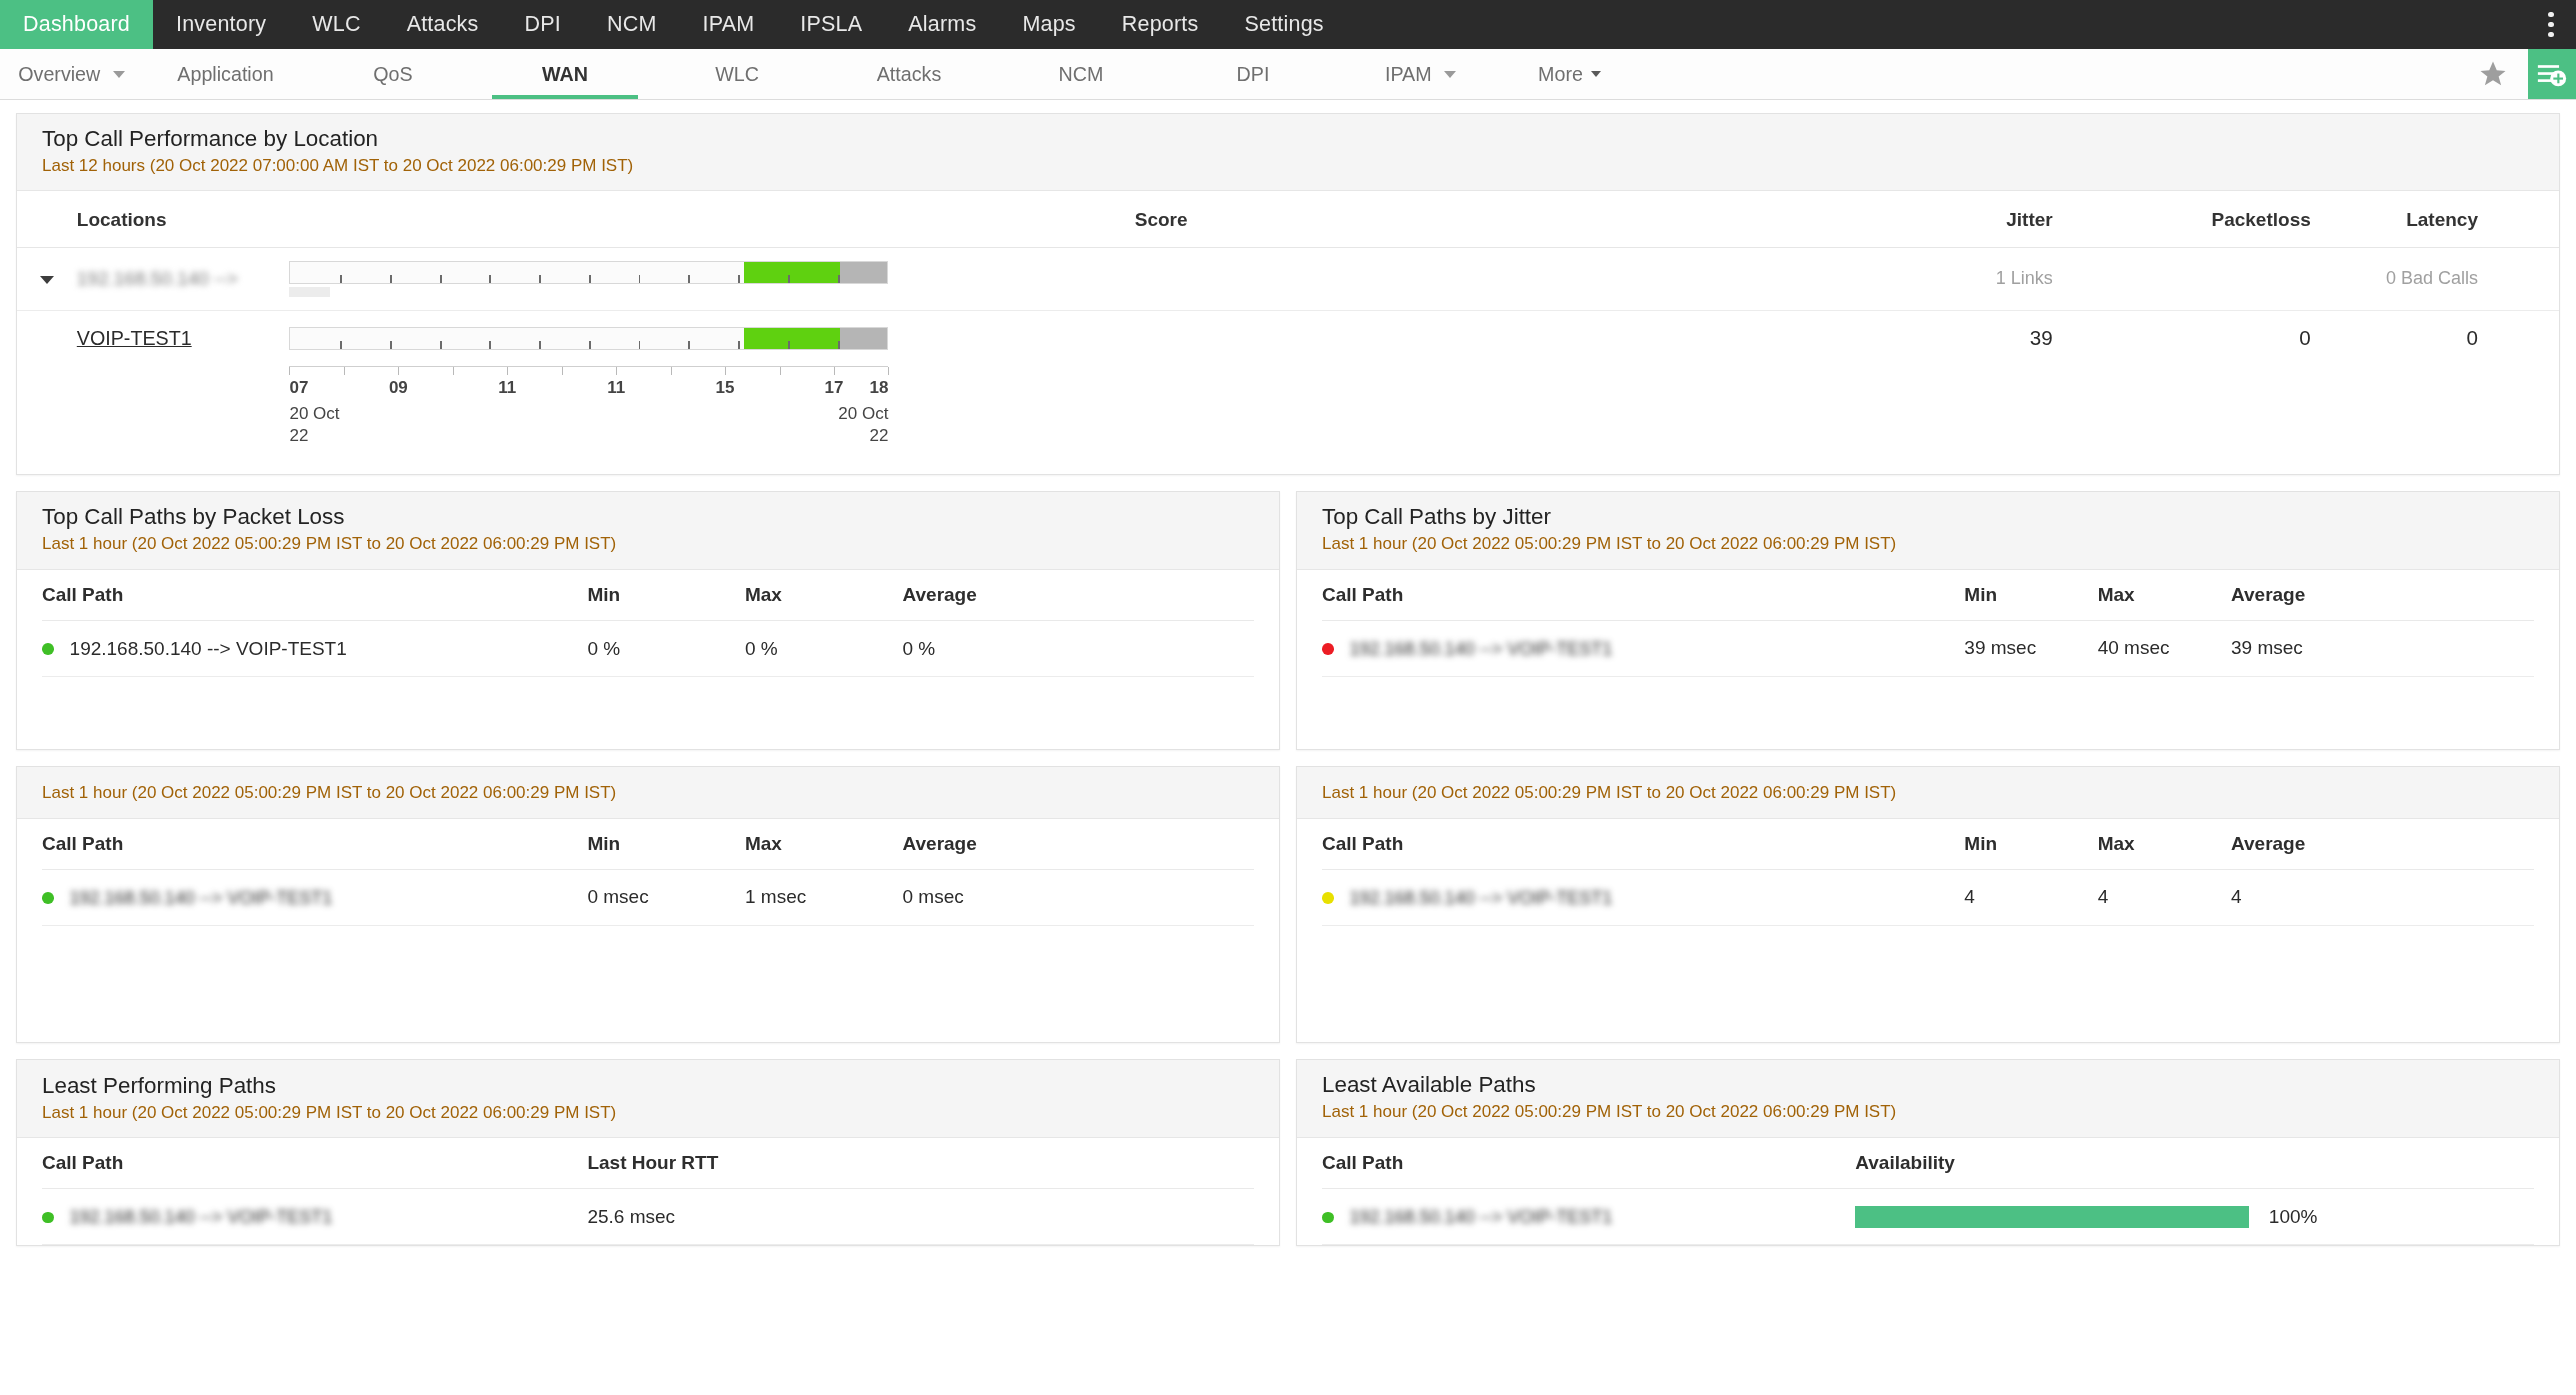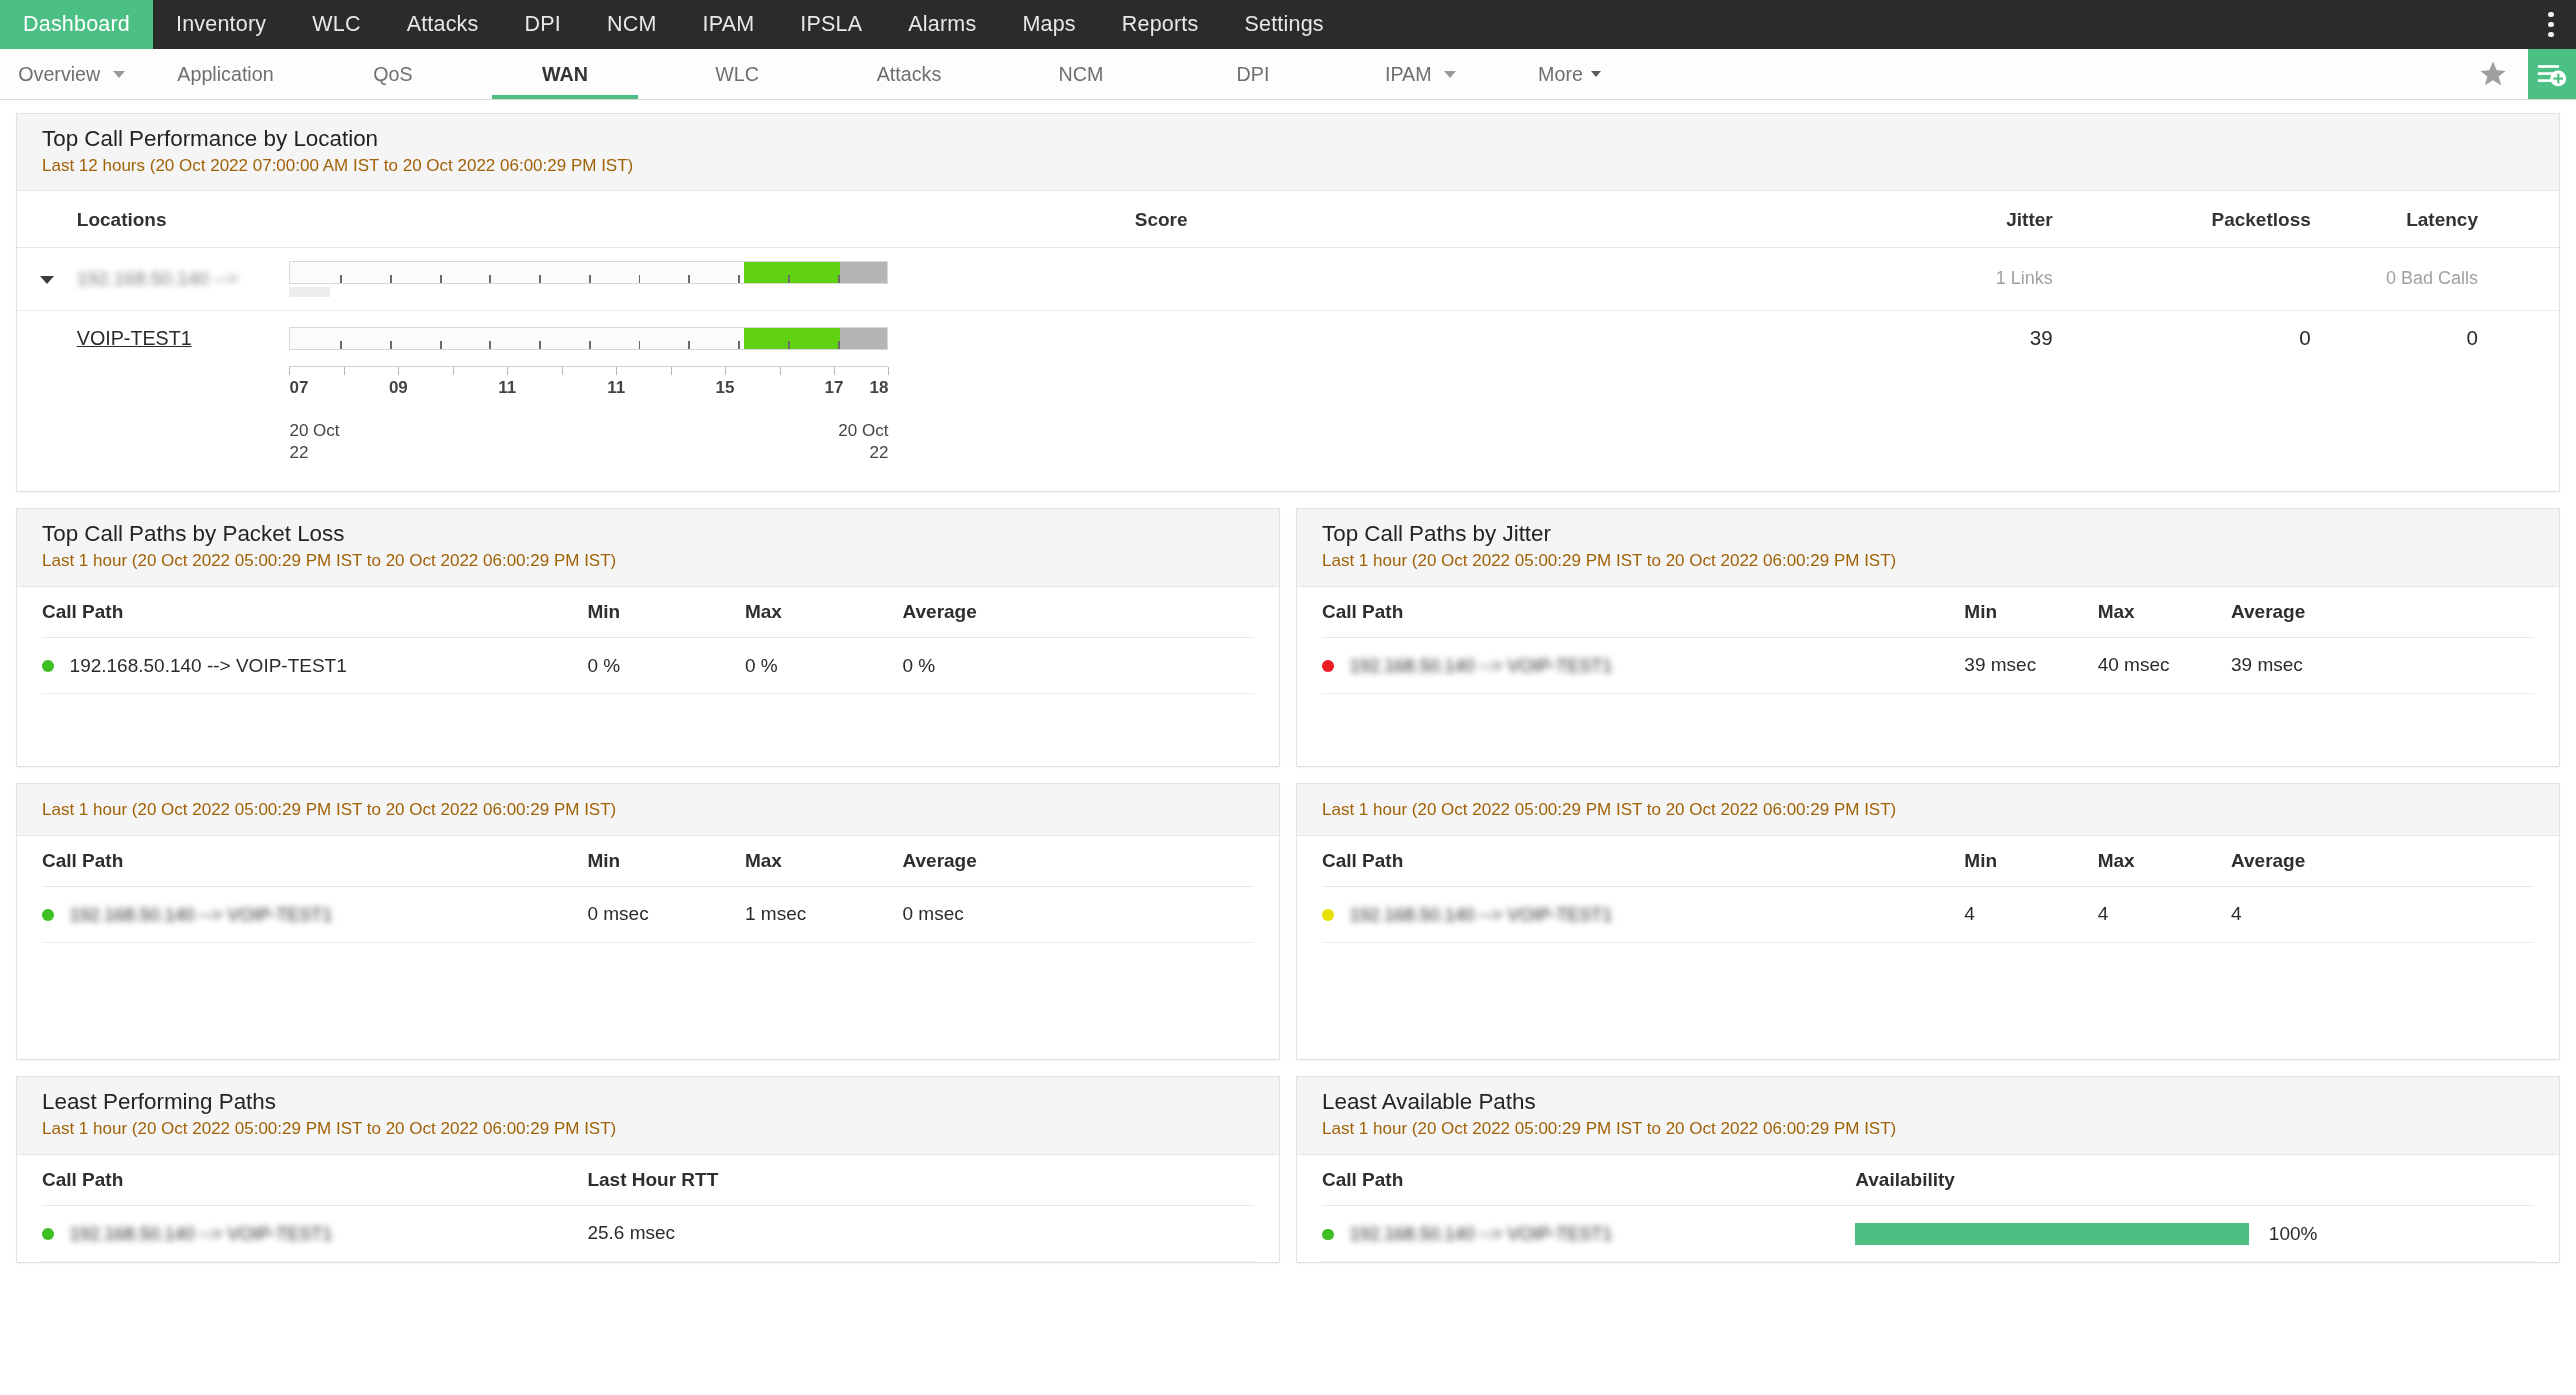--- a/index.html
+++ b/index.html
@@ -162,27 +162,27 @@
   
   .axis { position: relative; width: 599px; margin-left: 0; }
   .axis-line { position: relative; height: 9px; border-top: 0.9px solid #cfcfcf; }
   .axis-line i {
     position:absolute; top:0; width:0.9px; height:8px; background:#b9b9b9; display:block;
   }
   .axis-labels { position: relative; height: 21.5px; margin-top: 3.6px; }
   .axis-labels span {
     position: absolute; font-size: 17px; color: #444; transform: translateX(-50%); font-weight: bold;
   }
-  .axis-date { position: relative; height: 47px; margin-top: 21px; font-size: 17px; color:#444; }
+  .axis-date { position: relative; height: 47px; margin-top: 4px; font-size: 17px; color:#444; }
   .axis-date .l { position:absolute; left:0; }
   .axis-date .r { position:absolute; right:0; text-align:right; }
   .axis-date .row2 { top: 22px; }
 
   
-  .grid2 { display: flex; gap: 16px; }
+  .grid2 { display: flex; gap: 16px; align-items: center; }
   .grid2 > .col { flex: 1; min-width: 0; }
 
   .mini-head th {
     font-size: 19px; color: #2e2e2e; font-weight: bold;
     padding: 14.3px 0 14.3px 0;
     border-bottom: 0.9px solid #e9e9e9;
     text-align: left;
   }
   .mini-row td {
     padding: 16px 0;

